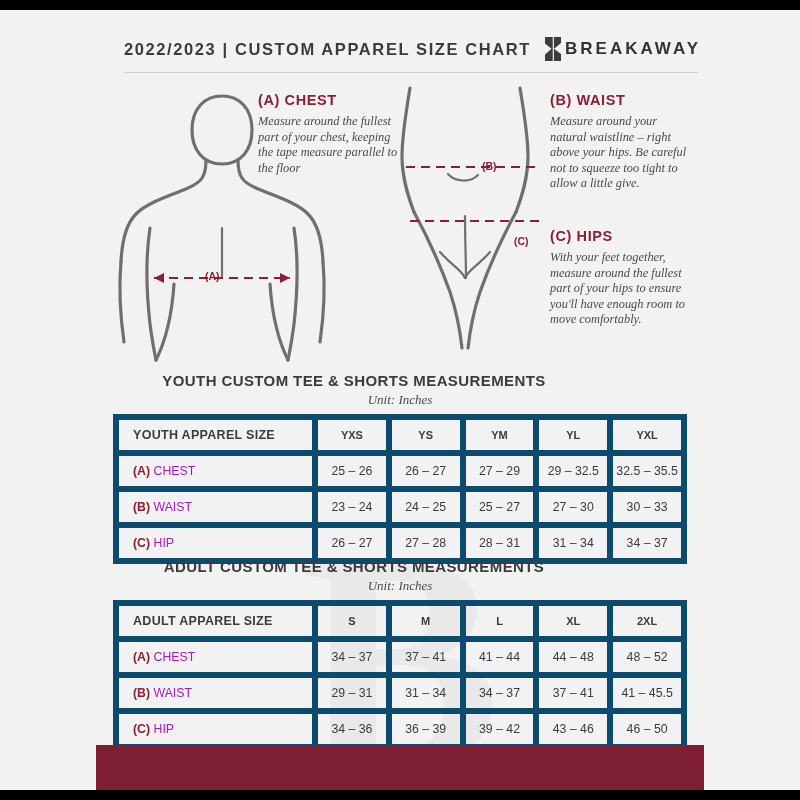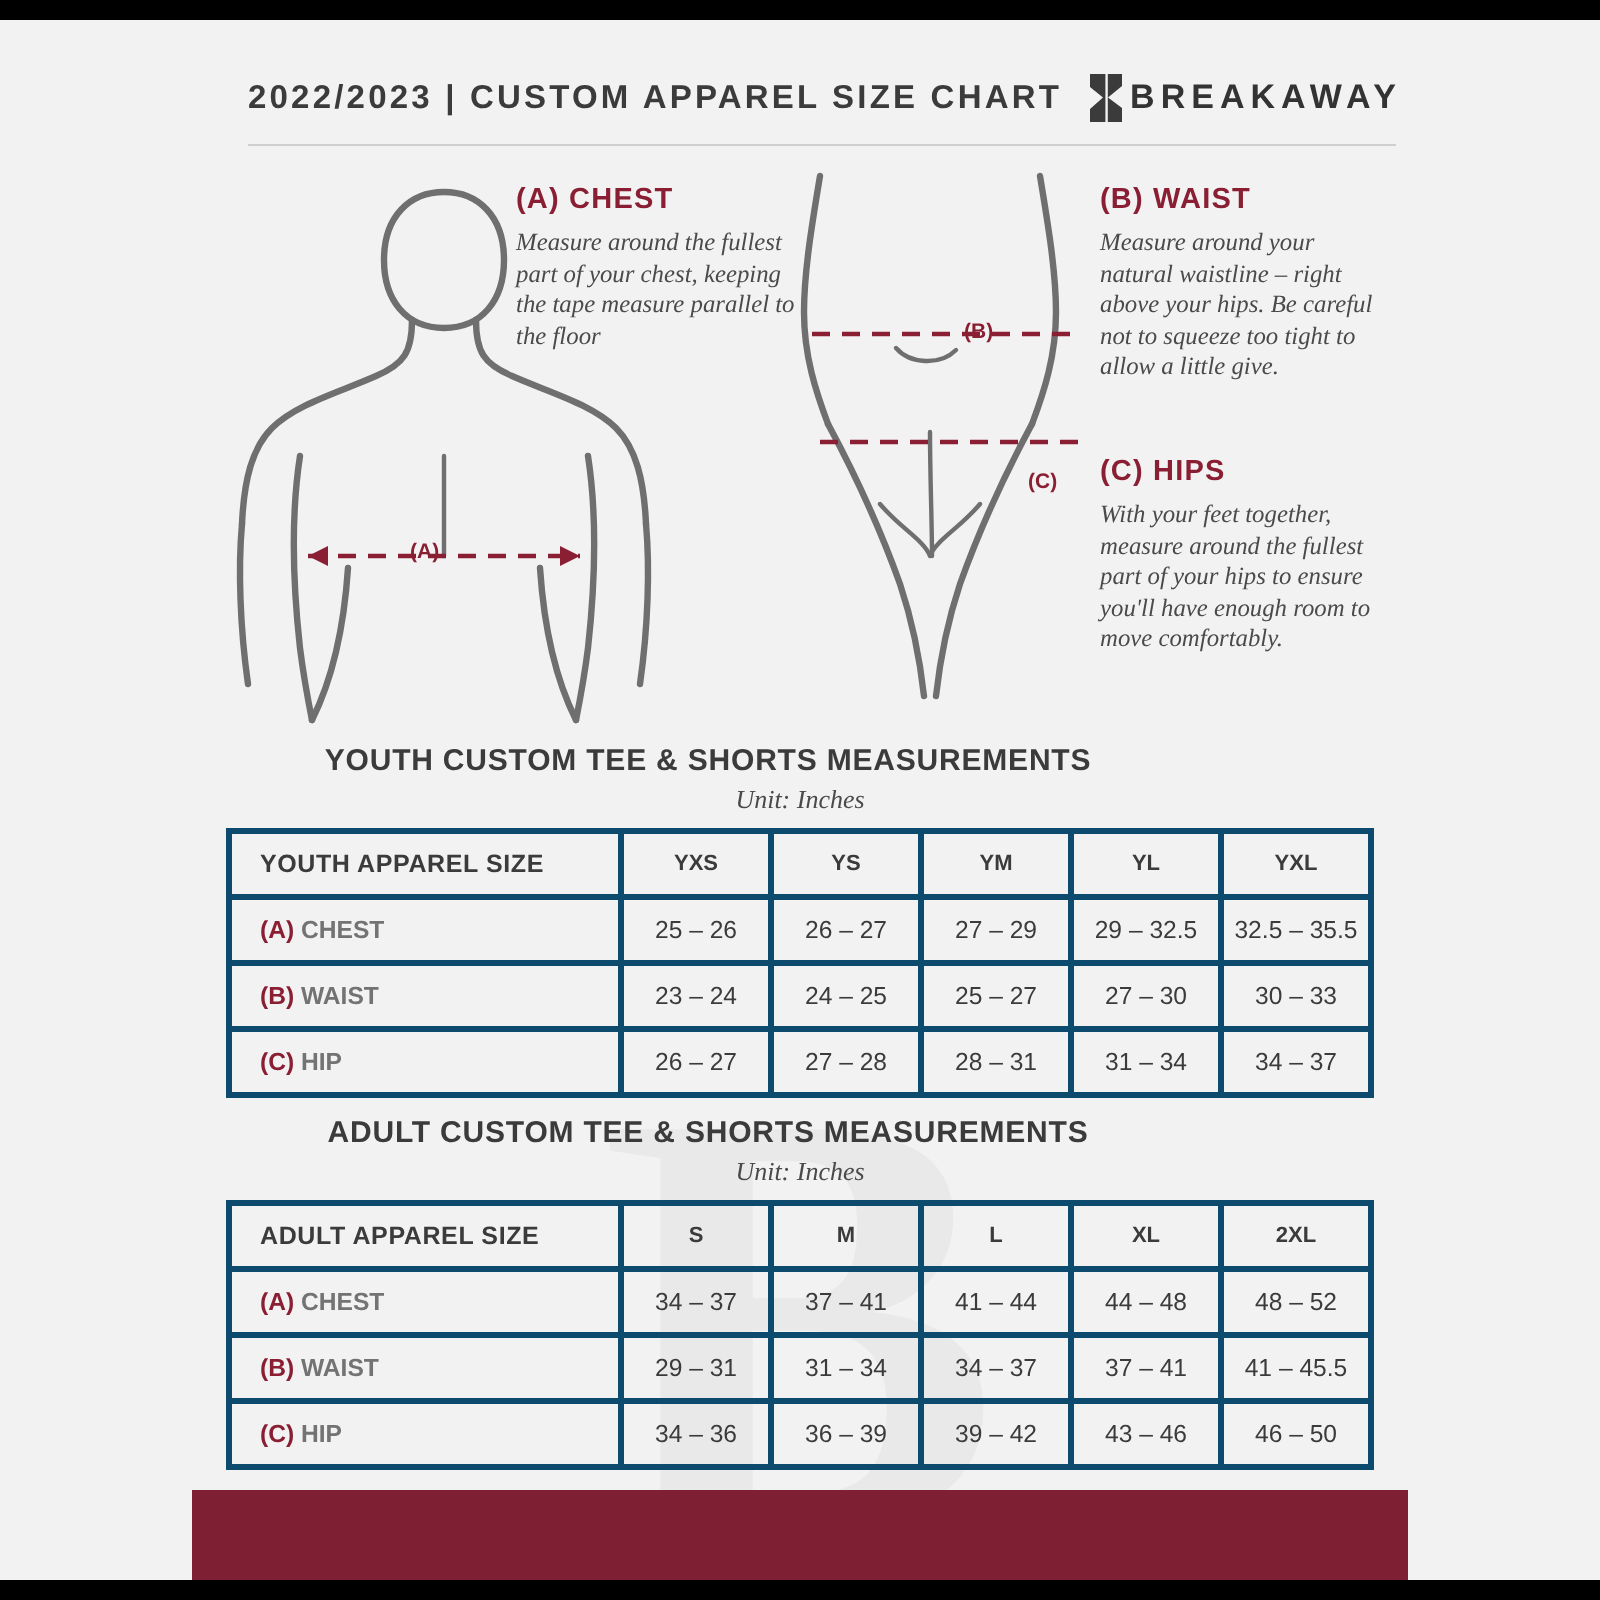--- a/index.html
+++ b/index.html
@@ -138,21 +138,21 @@
 
   
   table.size-table {
     position: absolute;
     left: 113px;
     width: 574px;
     border-collapse: collapse;
     table-layout: fixed;
   }
   table.size-table td, table.size-table th {
-    border: 3px solid #0c4a6e;
+    border: 6px solid #0c4a6e;
     height: 28px;
     font-size: 12.3px;
     color: #3b3b3b;
     text-align: center;
     font-weight: normal;
   }
   table.size-table th.row-head, table.size-table td.row-head {
     text-align: left;
     padding-left: 14px;
     font-weight: bold;
@@ -160,21 +160,21 @@
   }
   table.size-table th {
     font-weight: bold;
     font-size: 11px;
   }
   table.size-table th.row-head {
     font-size: 12.5px;
     letter-spacing: 0.3px;
   }
   .tag { color: #8a1f33; font-weight: bold; }
-  .rowlabel { color: #737373; font-weight: bold; }
+  .rowlabel { color: #a21caf; font-weight: normal; }
 
   
   .footer-bar {
     position: absolute;
     left: 96px; top: 735px;
     width: 608px; height: 45px;
     background: #7e1f33;
     z-index: 3;
   }
 </style>

